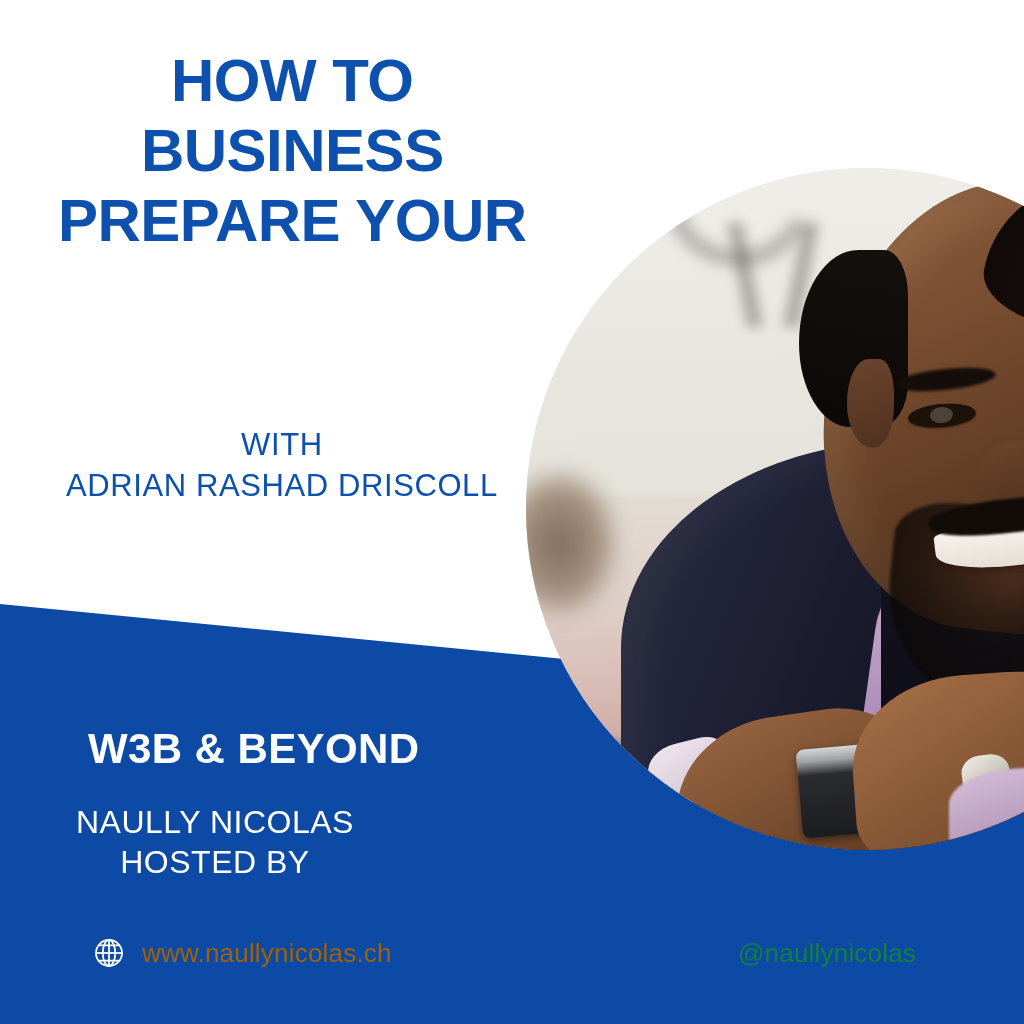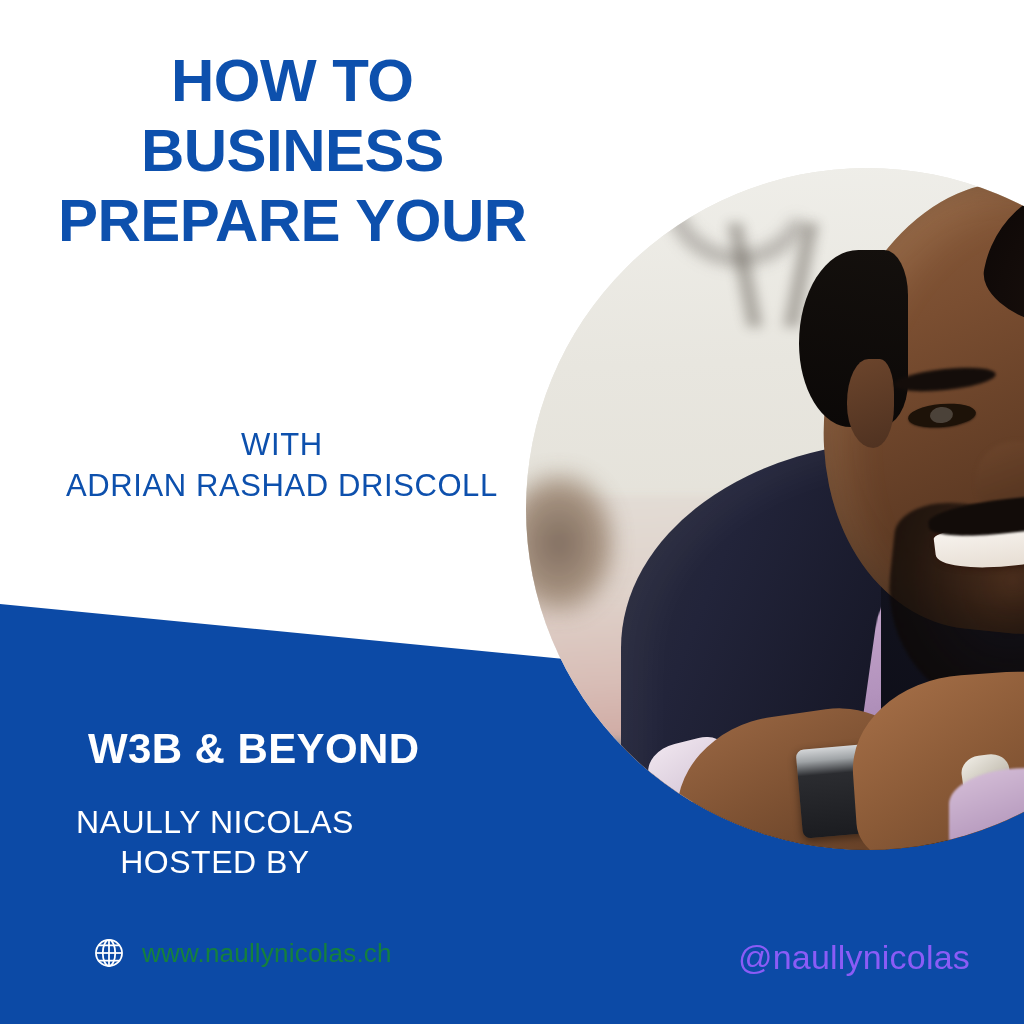--- a/index.html
+++ b/index.html
@@ -213,24 +213,24 @@
     color:#ffffff;font-size:32px;line-height:40px;font-weight:400;
     letter-spacing:.5px;text-transform:uppercase;
   }
 
   
   .site{
     position:absolute;left:92px;top:936px;z-index:6;
     display:flex;align-items:center;gap:16px;
   }
   .globe-icon{display:block;width:34px;height:34px;}
-  .site-text{color:#15803d;font-size:26px;letter-spacing:.2px;}
+  .site-text{color:#a16207;font-size:26px;letter-spacing:.2px;}
   .handle{
     position:absolute;left:738px;top:938px;z-index:6;
-    color:#8b5cf6;font-size:34px;letter-spacing:.2px;
+    color:#15803d;font-size:26px;letter-spacing:.2px;
   }
 </style>
 </head>
 <body>
 
 <div class="poster">
 
   <div class="photo-circle">
     <div class="photo-inner">
       <div class="bg-wall"></div>

